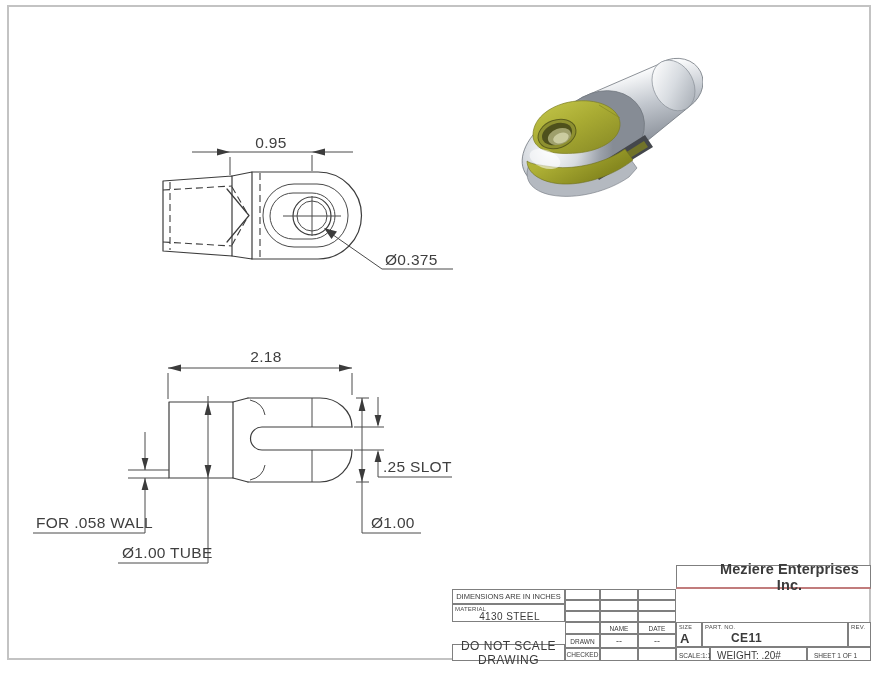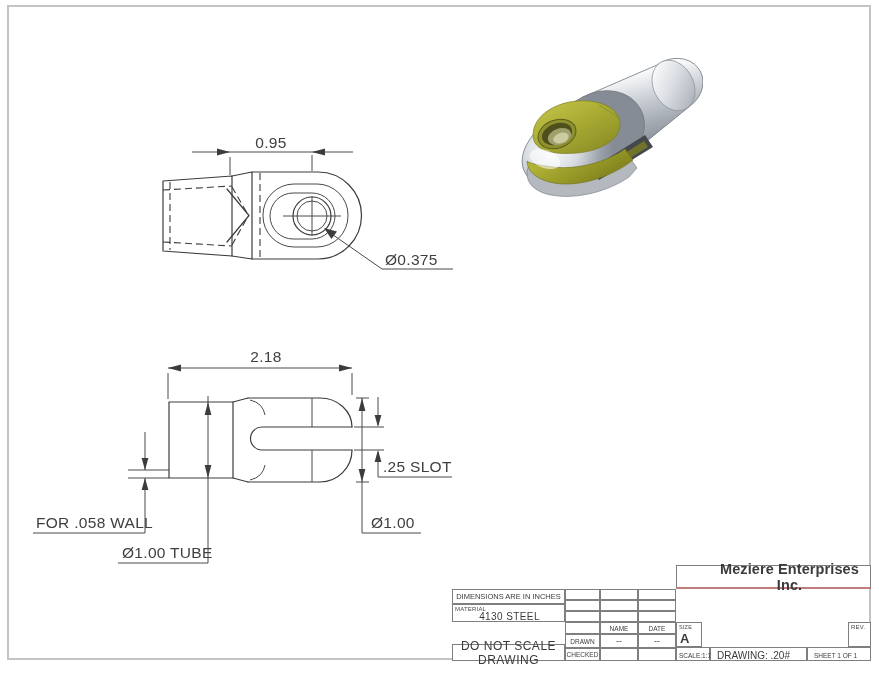--- a/index.html
+++ b/index.html
@@ -197,21 +197,25 @@
     <div class="tb cen" style="left:186px;top:69px;width:38px;height:14px;font-size:9px">--</div>
 
     <div class="tb cen small65" style="left:113px;top:83px;width:35px;height:13px">CHECKED</div>
     <div class="tb" style="left:148px;top:83px;width:38px;height:13px"></div>
     <div class="tb" style="left:186px;top:83px;width:38px;height:13px"></div>
 
     <div class="tb" style="left:224px;top:57px;width:26px;height:25px">
       <span class="lbl" style="font-size:5.5px">SIZE</span>
       <div style="position:absolute;left:3px;top:8px;font-size:13px;font-weight:bold">A</div>
     </div>
+    <div class="tb" style="left:250px;top:57px;width:146px;height:25px">
+      <span class="lbl">PART. NO.</span>
+      <div style="position:absolute;left:28px;top:8px;font-size:12px;font-weight:bold;letter-spacing:.4px">CE11</div>
+    </div>
     <div class="tb" style="left:396px;top:57px;width:23px;height:25px">
       <span class="lbl">REV.</span>
     </div>
 
     <div class="tb" style="left:224px;top:82px;width:34px;height:14px;font-size:6.5px;padding-top:4px;padding-left:2px">SCALE:1:1</div>
-    <div class="tb" style="left:258px;top:82px;width:97px;height:14px;font-size:10px;padding-top:2px;padding-left:6px">DRAWING: .20#</div>
+    <div class="tb" style="left:258px;top:82px;width:97px;height:14px;font-size:10px;padding-top:2px;padding-left:6px">WEIGHT: .20#</div>
     <div class="tb" style="left:355px;top:82px;width:64px;height:14px;font-size:6.5px;padding-top:4px;padding-left:6px">SHEET 1 OF 1</div>
   </div>
 </div>
 
 </body></html>

